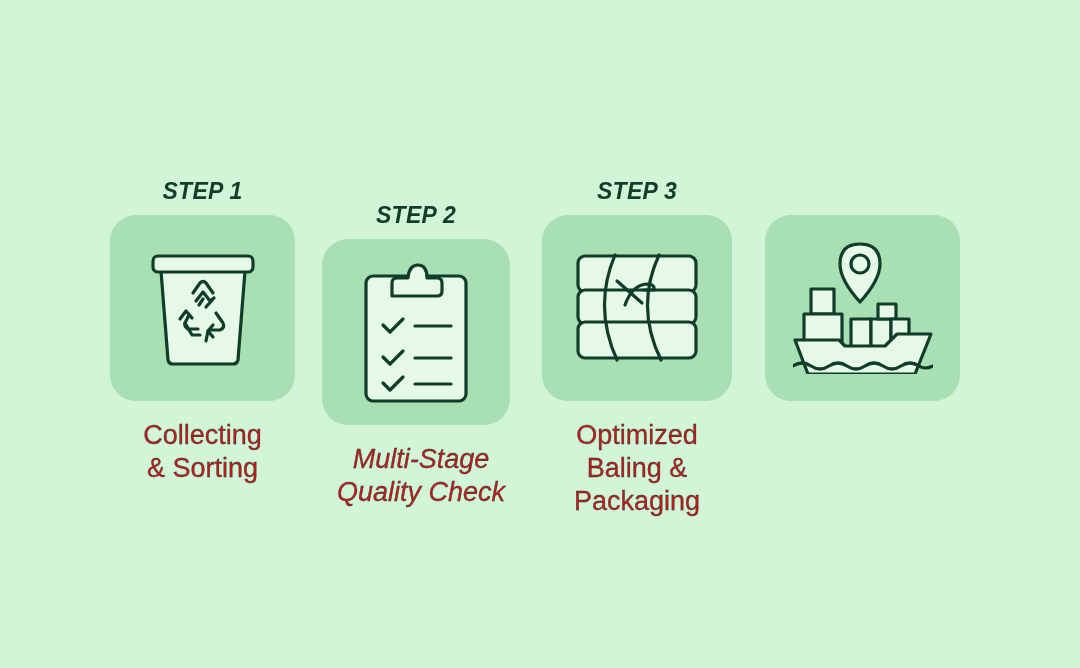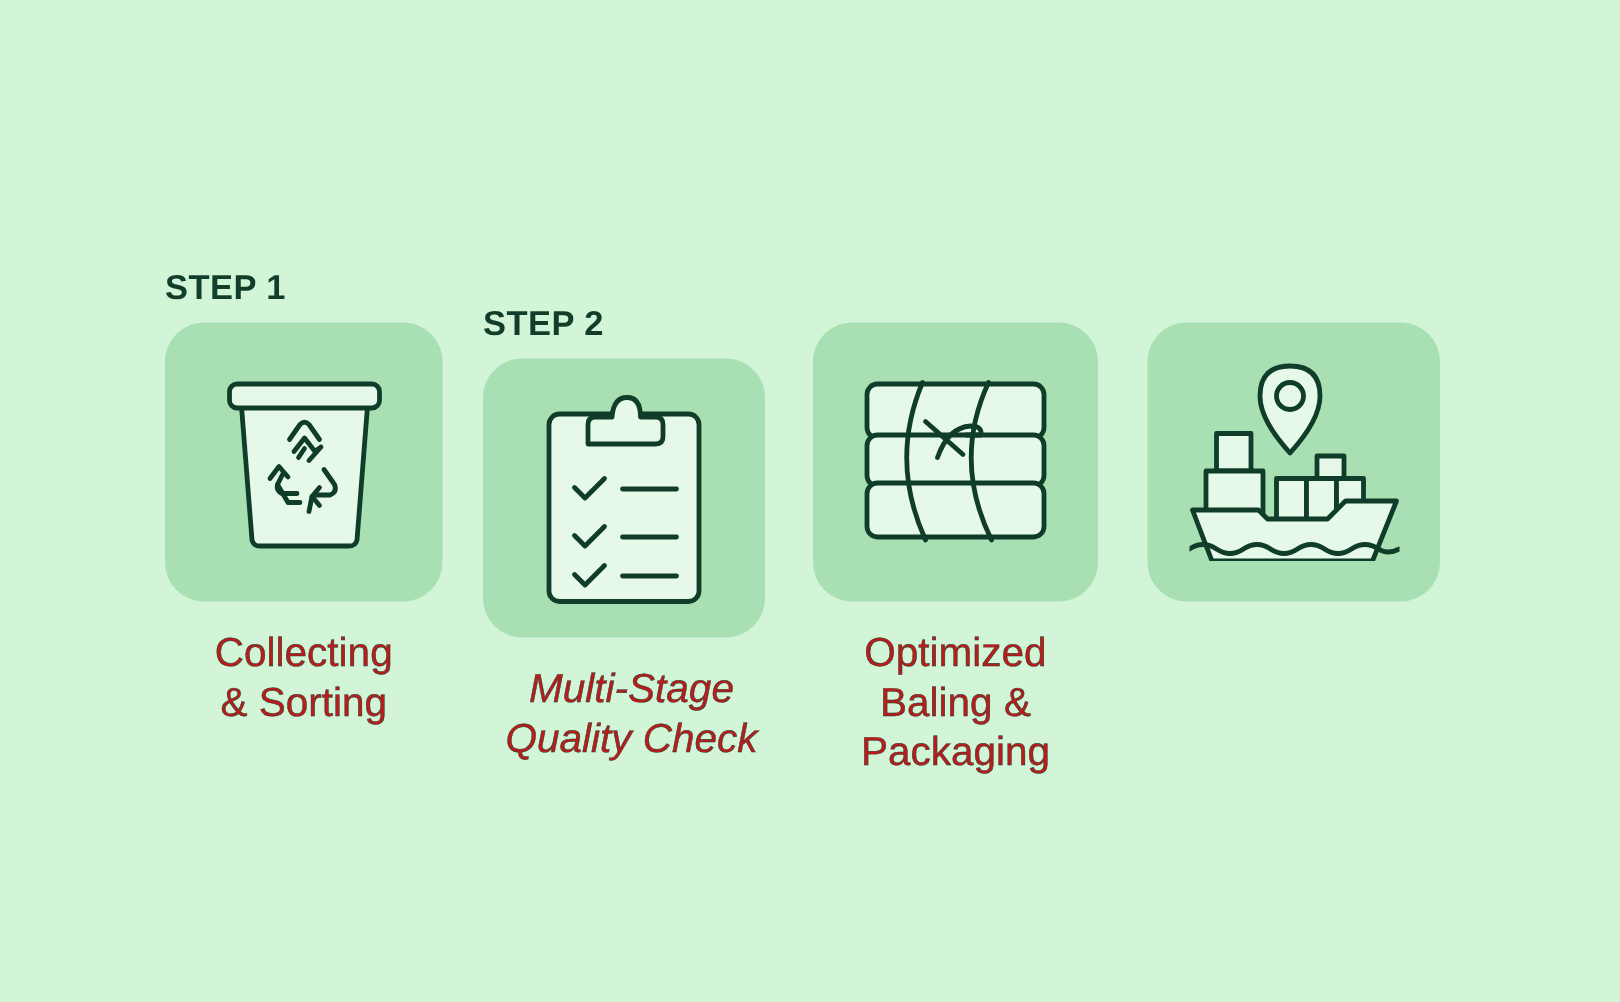--- a/index.html
+++ b/index.html
@@ -18,25 +18,26 @@
     .step {
       position: absolute;
       top: 0;
       height: 668px;
     }
     .step-title {
       position: absolute;
       top: 178px;
       left: 0;
       width: 100%;
-      text-align: left;
+      text-align: center;
       font-size: 23px;
       font-weight: 700;
       letter-spacing: 0.3px;
       color: #123d2b;
+      font-style: italic;
     }
     .card {
       position: absolute;
       top: 215px;
       height: 186px;
       background: #a9e0b3;
       border-radius: 26px;
     }
     .card svg {
       position: absolute;
@@ -96,20 +97,21 @@
         <path d="M22 130 L29 137 L42 124" transform="translate(0,-6)"></path>
         <path d="M54 125 L90 125"></path>
       </g>
     </svg>
   </div>
   <div class="step-label" style="left:312px;width:218px;font-style:italic;">Multi-Stage
 Quality Check</div>
 </div>
 
 <div class="step" style="left:0;width:1080px;">
+  <div class="step-title" style="left:542px;width:190px;">STEP 3</div>
   <div class="card" style="left:542px;width:190px;">
     <svg width="124" height="112" viewBox="0 0 124 112">
       <g fill="none" stroke="#0f3d2a" stroke-width="3.2" stroke-linejoin="round" stroke-linecap="round">
         <rect x="3" y="4" width="118" height="36" rx="7" fill="#e6f8e7"></rect>
         <rect x="3" y="38" width="118" height="34" rx="7" fill="#e6f8e7"></rect>
         <rect x="3" y="70" width="118" height="36" rx="7" fill="#e6f8e7"></rect>
         <path d="M40 3 Q18 55 42 108"></path>
         <path d="M84 3 Q60 55 86 108"></path>
         <path d="M42 29 L67 51"></path>
         <path d="M50 53 Q57 33 72 32 Q80 32 79 38 L69 38"></path>

